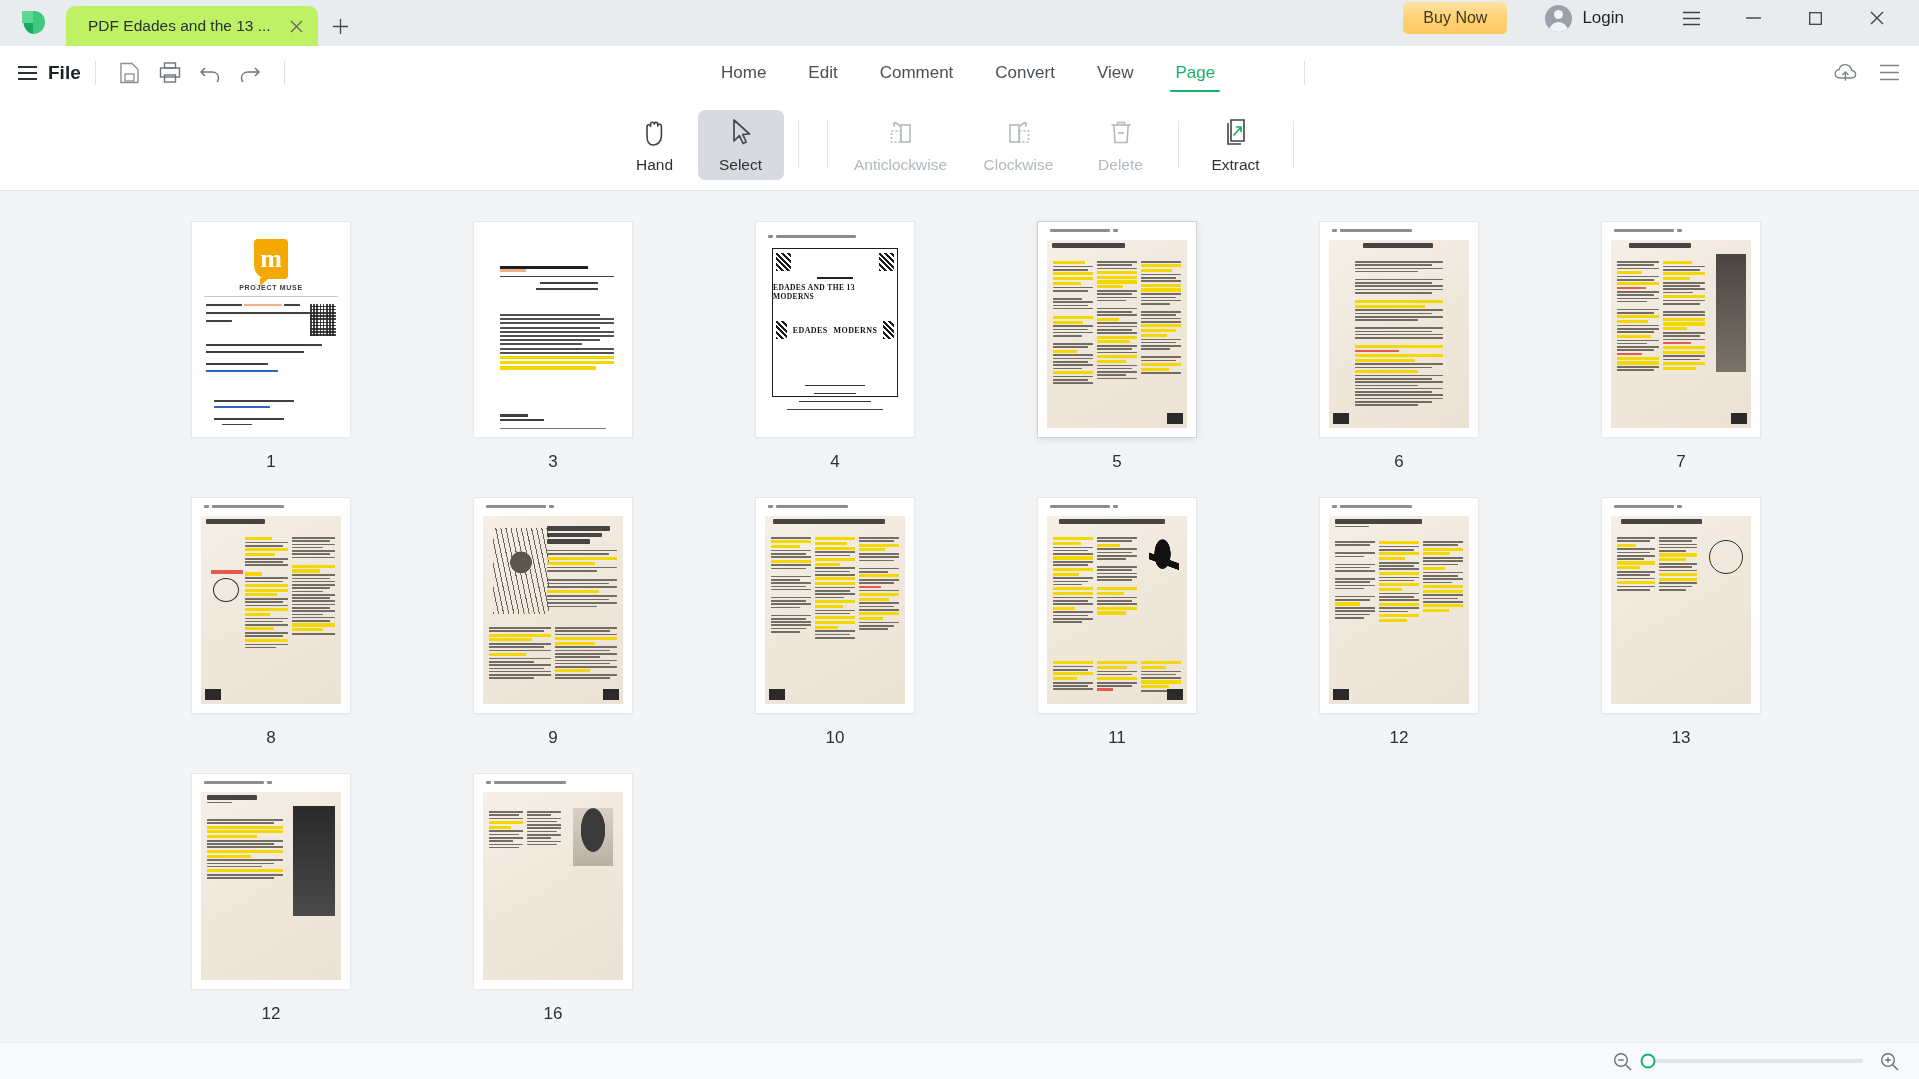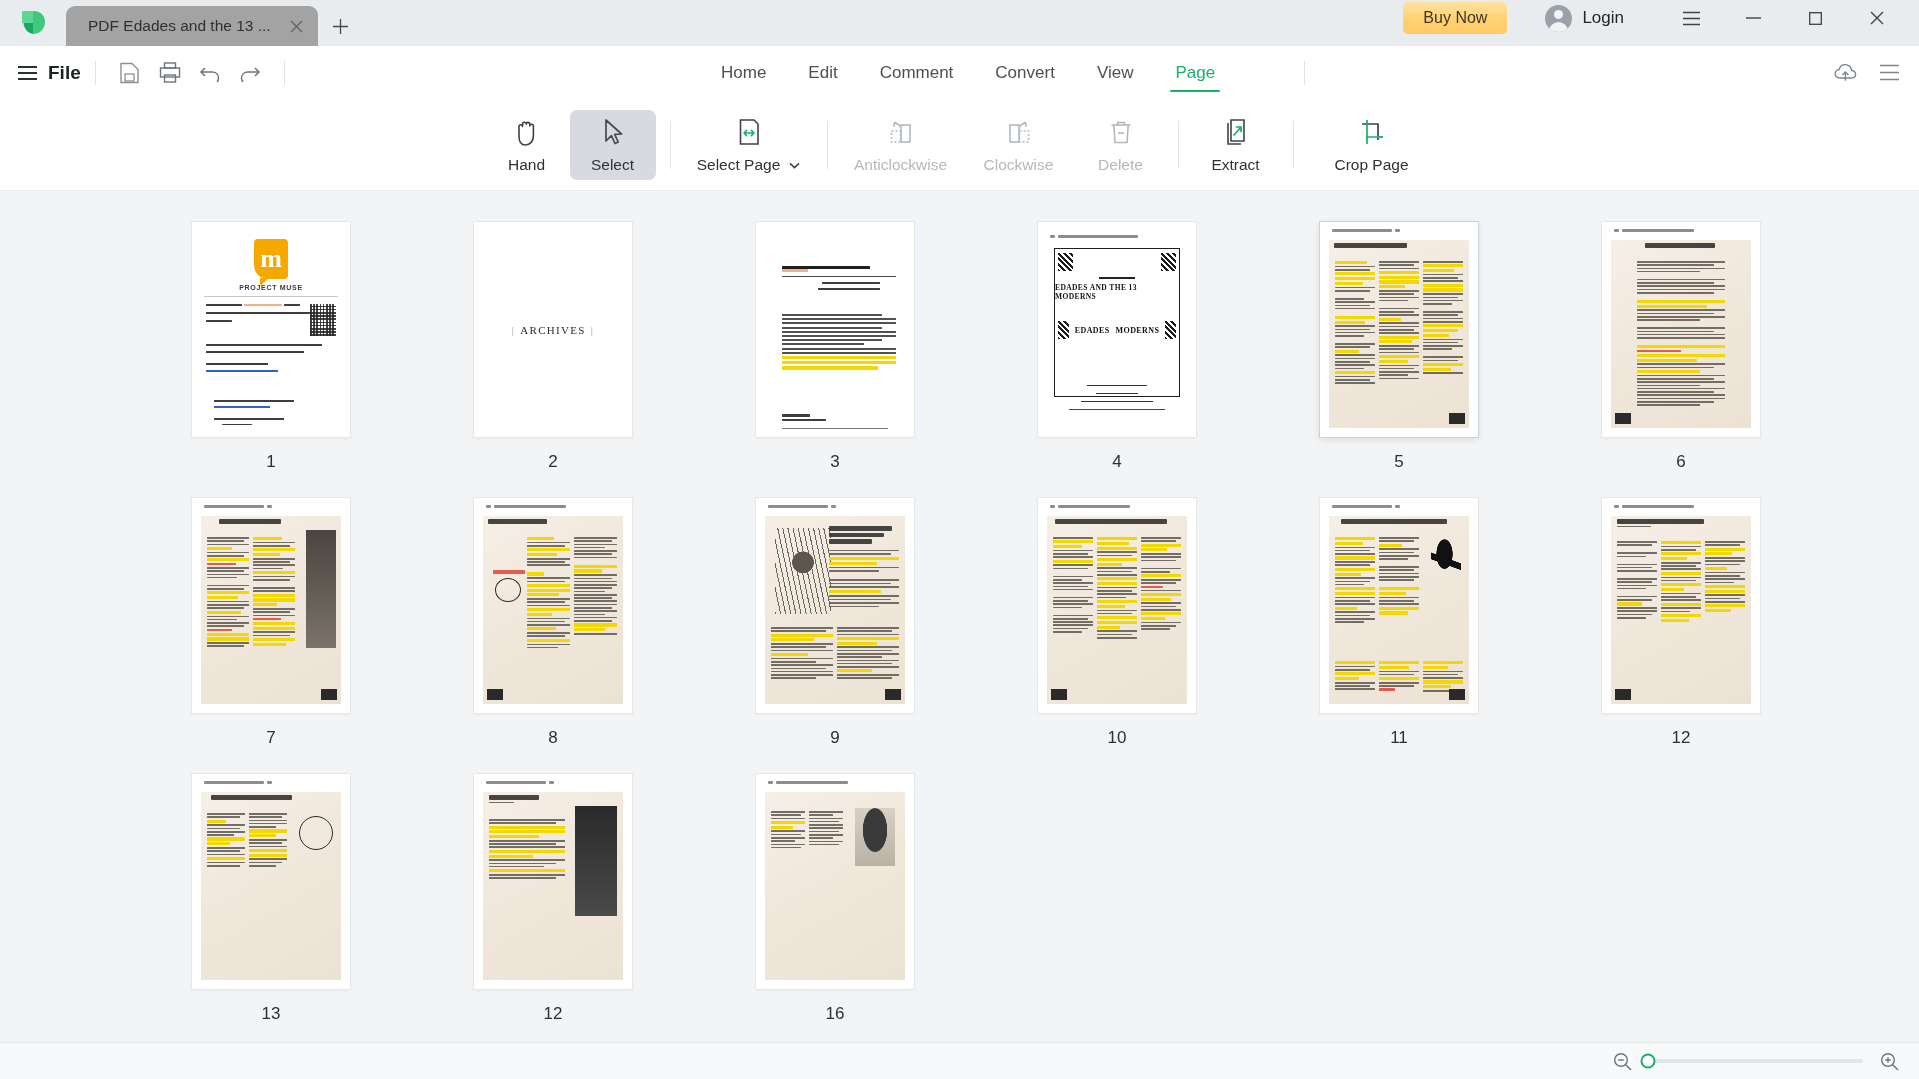--- a/index.html
+++ b/index.html
@@ -20,21 +20,21 @@
     position: relative;
   }
   .applogo {
     width: 66px; height: 46px;
     display: flex; align-items: center; justify-content: center;
   }
   .tabstrip { display: flex; align-items: flex-end; height: 46px; }
   .tab {
     height: 40px;
     min-width: 252px;
-    background: #a3a3a3;
+    background: #bef264;
     border-radius: 9px 9px 0 0;
     display: flex; align-items: center;
     padding: 0 10px 0 22px;
     gap: 10px;
     position: relative;
   }
   .tab-title {
     font-size: 15.5px;
     color: #2c3033;
     white-space: nowrap;
@@ -470,36 +470,20 @@
     <span class="ricon">
       <svg width="26" height="30" viewBox="0 0 26 30">
         <path d="M6 3 L6 24 L11.4 18.6 L15 26.5 L18.2 25 L14.7 17.4 L21.5 17 Z" fill="none" stroke="#454b50" stroke-width="1.7" stroke-linejoin="round"></path>
       </svg>
     </span>
     <span class="rlabel">Select</span>
   </div>
 
   <span class="rdiv"></span>
 
-  <div class="rtool wide">
-    <span class="ricon">
-      <svg width="28" height="30" viewBox="0 0 28 30">
-        <path d="M5.5 3 H19 L23 7 V27 H5.5 Z" fill="none" stroke="#3f4449" stroke-width="1.6"></path>
-        <path d="M9 16 H19 M9 16 L11.6 13.4 M9 16 L11.6 18.6 M19 16 L16.4 13.4 M19 16 L16.4 18.6" fill="none" stroke="#17b26a" stroke-width="1.6" stroke-linecap="round"></path>
-      </svg>
-    </span>
-    <span style="display:flex;align-items:center;gap:9px">
-      <span class="rlabel">Select Page</span>
-      <span>
-        <svg width="11" height="7" viewBox="0 0 11 7">
-            <path d="M1 1.4 L5.5 5.6 L10 1.4" fill="none" stroke="#3d4246" stroke-width="1.5"></path>
-          </svg>
-      </span>
-    </span>
-  </div>
 
   <span class="rdiv"></span>
 
   <div class="rtool wide2 disabled">
     <span class="ricon">
       <svg width="28" height="28" viewBox="0 0 28 28">
         <rect x="14" y="7" width="9" height="17" fill="none" stroke="#b2b8bd" stroke-width="1.6"></rect>
         <rect x="4.5" y="13" width="9" height="11" fill="none" stroke="#b2b8bd" stroke-width="1.5" stroke-dasharray="2 2"></rect>
         <path d="M13 8.5 C11 5.5 8.5 5 6.5 5.6 M6.5 5.6 L9.4 4 M6.5 5.6 L7.6 8.8" fill="none" stroke="#b2b8bd" stroke-width="1.5"></path>
       </svg>
@@ -538,30 +522,20 @@
         <path d="M9 3 H22 V24 H9 Z" fill="none" stroke="#3f4449" stroke-width="1.6"></path>
         <path d="M6 6 V27 H19" fill="none" stroke="#3f4449" stroke-width="1.6"></path>
         <path d="M12 18 L19 10 M19 10 H14.5 M19 10 V14.5" fill="none" stroke="#17b26a" stroke-width="1.7" stroke-linecap="round"></path>
       </svg>
     </span>
     <span class="rlabel">Extract</span>
   </div>
 
   <span class="rdiv"></span>
 
-  <div class="rtool wide">
-    <span class="ricon">
-      <svg width="28" height="28" viewBox="0 0 28 28">
-        <path d="M4 6 H20 V22" fill="none" stroke="#3f4449" stroke-width="1.7"></path>
-        <path d="M9 2 V19 H25" fill="none" stroke="#17b26a" stroke-width="1.7"></path>
-        <path d="M9 19 L9 26 M19 19 L25 19" fill="none" stroke="#17b26a" stroke-width="1.7"></path>
-      </svg>
-    </span>
-    <span class="rlabel">Crop Page</span>
-  </div>
 </div>
 
 <div class="workarea">
   <div class="grid">
 
     <div class="cell">
       <div class="thumbwrap">
         <div class="pg pg-white">
           <div class="muse-logo">m</div>
           <div class="muse-title">PROJECT MUSE</div>
@@ -579,28 +553,20 @@
           <div class="blk" style="left:22px;top:178px;width:80px;height:1.6px;"></div>
           <div class="blk bl" style="left:22px;top:184px;width:56px;height:1.6px;"></div>
           <div class="blk" style="left:22px;top:196px;width:70px;height:1.6px;"></div>
           <div class="blk" style="left:30px;top:202px;width:30px;height:1.4px;"></div>
 
         </div>
       </div>
       <div class="pagenum">1</div>
     </div>
 
-    <div class="cell">
-      <div class="thumbwrap">
-        <div class="pg pg-white">
-          <div class="archives-txt">ARCHIVES</div>
-        </div>
-      </div>
-      <div class="pagenum">2</div>
-    </div>
 
     <div class="cell">
       <div class="thumbwrap">
         <div class="pg pg-white">
           <div class="blk or" style="left:26px;top:44px;width:26px;height:6px;"></div>
           <div class="blk" style="left:26px;top:44px;width:88px;height:3.4px;background:#1f1f1f;"></div>
           <div class="hr" style="top:54px;left:26px;right:18px;background:#444;"></div>
           <div class="blk" style="left:66px;top:60px;width:58px;height:1.6px;"></div>
           <div class="blk" style="left:62px;top:66px;width:62px;height:1.8px;"></div>
           <div style="position:absolute;left:26px;top:92px;right:18px;display:flex;flex-direction:column;gap:2.2px;">

